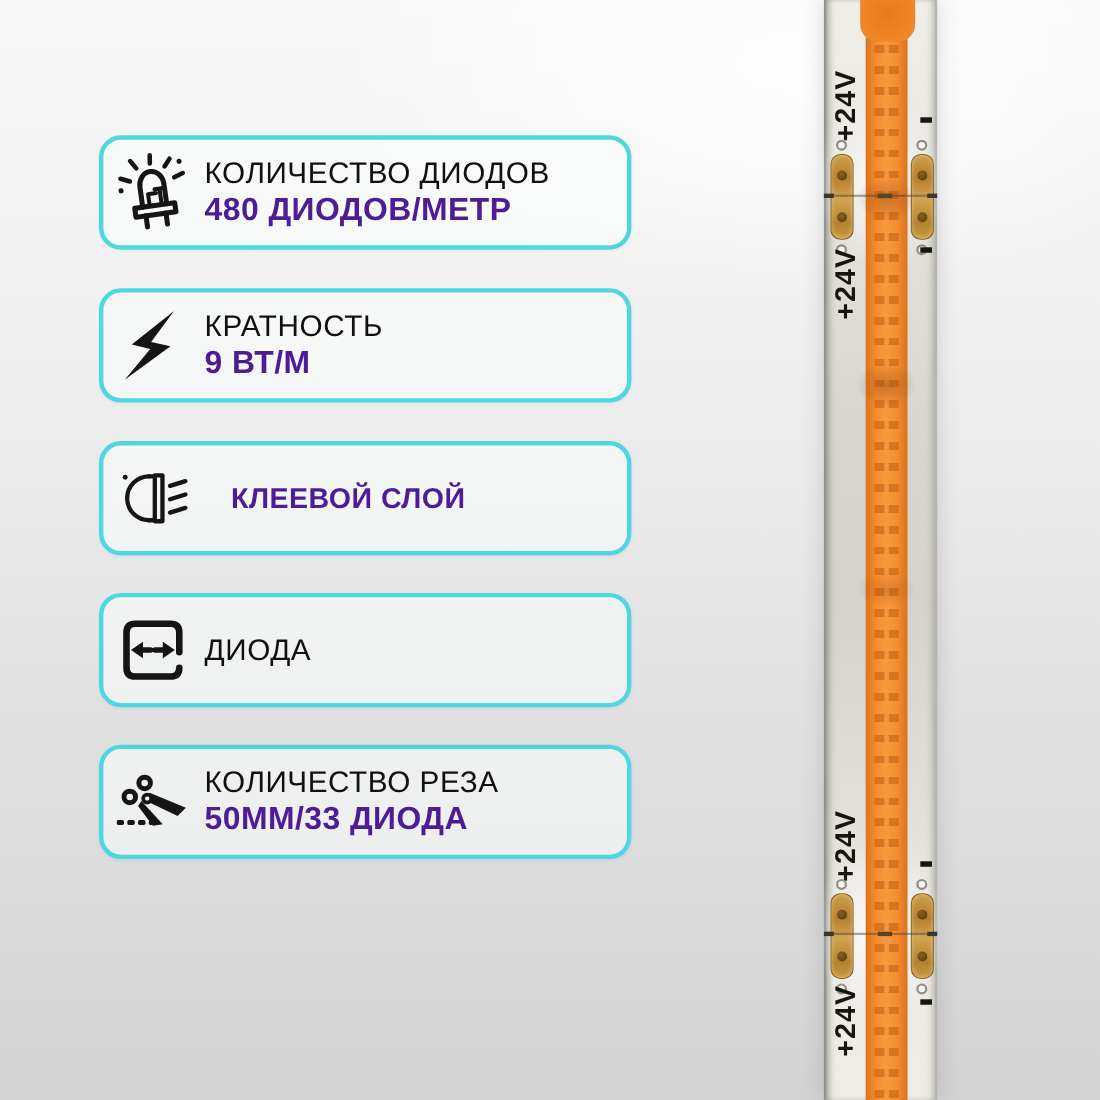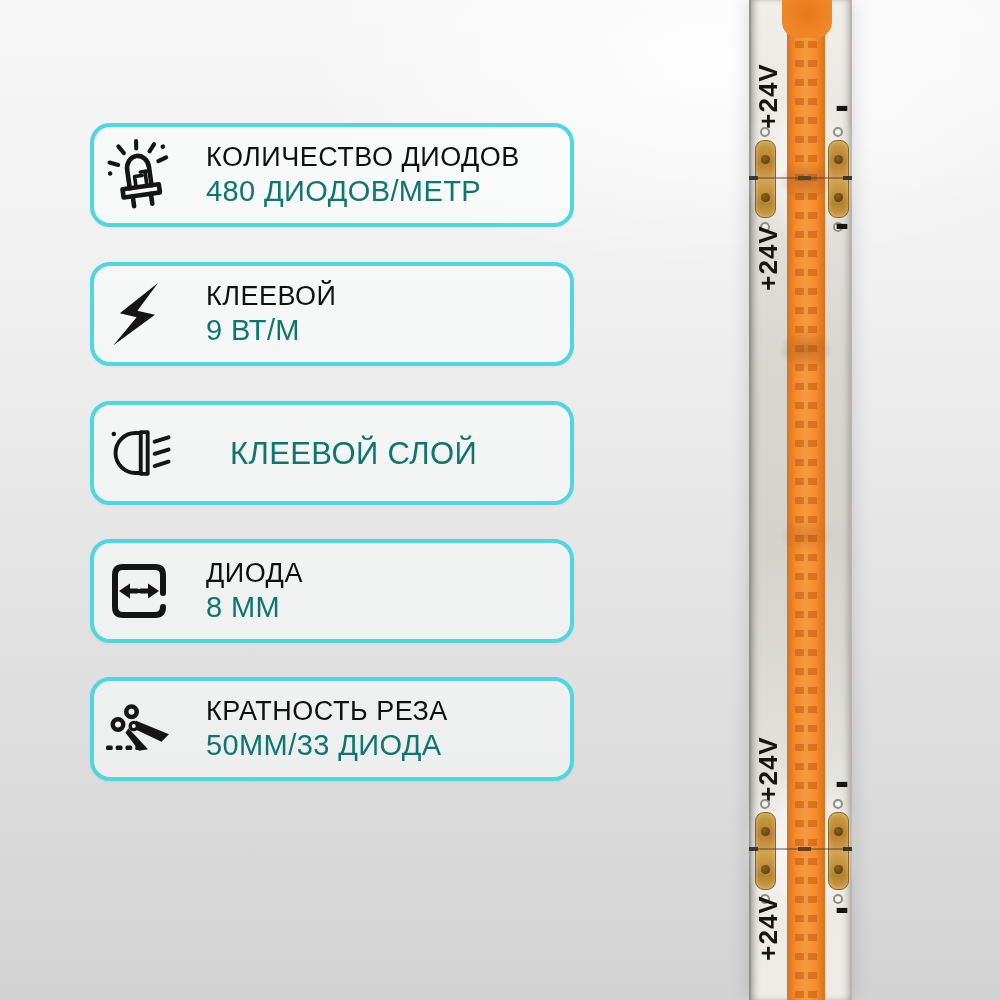--- a/index.html
+++ b/index.html
@@ -17,24 +17,24 @@
     border:4px solid #4fd7e1;border-radius:20px;
     background:rgba(252,253,253,.55);
     box-sizing:border-box;
     display:flex;align-items:center;
     padding-left:12px;
     box-shadow:0 1px 3px rgba(0,0,0,.05);
   }
   .card-icon{width:66px;height:92px;flex:0 0 66px;margin-right:14px;
     display:flex;align-items:center;justify-content:center;}
   .card-icon svg{display:block;}
-  .card-text{display:flex;flex-direction:column;justify-content:center;margin-left:20px;}
+  .card-text{display:flex;flex-direction:column;justify-content:center;}
   .t1{font-size:27px;font-weight:400;color:#101010;letter-spacing:.5px;line-height:33px;white-space:nowrap;}
-  .t2{font-size:29px;font-weight:400;color:#0f766e;letter-spacing:.4px;line-height:35px;white-space:nowrap;}
-  .t2.single{font-size:31px;margin-left:24px;text-align:right;}
+  .t2{font-size:29px;font-weight:700;color:#4c1d95;letter-spacing:.4px;line-height:35px;white-space:nowrap;}
+  .t2.single{font-size:26px;margin-left:24px;text-align:right;}
   .ic{stroke:#151515;fill:none;stroke-width:5;stroke-linecap:round;stroke-linejoin:round;}
   .icf{fill:#151515;stroke:none;}
   
   .strip{
     position:absolute;left:749px;top:0;width:103px;height:1000px;
     background:linear-gradient(180deg,#f1efe9 0%,#ebe9e4 10%,#e2e0da 22%,#d8d6cf 38%,#d5d3cc 55%,#dedcd6 70%,#eceae5 85%,#efece7 100%);
     border-left:2px solid #94928c;border-right:2px solid #b6b4ad;
     box-shadow:inset 5px 0 7px -3px rgba(95,93,88,.6), inset -5px 0 6px -3px rgba(125,123,117,.5), 0 0 20px rgba(0,0,0,.15);
     box-sizing:border-box;
   }
@@ -88,21 +88,21 @@
   </div>
 </div>
 
 <div class="card" style="top:262px">
   <div class="card-icon">
     <svg width="64" height="88" viewBox="0 0 80 90">
       <path class="icf" d="M64,6 L16,44 L37,49 L8,84 L60,46 L38,41 Z"></path>
     </svg>
   </div>
   <div class="card-text">
-    <div class="t1">КЛЕЕВОЙ</div>
+    <div class="t1">КРАТНОСТЬ</div>
     <div class="t2">9 ВТ/М</div>
   </div>
 </div>
 
 <div class="card" style="top:401px">
   <div class="card-icon">
     <svg width="72" height="60" viewBox="0 0 76 60">
       <path class="ic" style="stroke-width:4.5" d="M34,7 A23,23 0 0 0 34,53"></path>
       <path class="ic" style="stroke-width:4.5" d="M34,7 H40 M34,53 H40"></path>
       <rect class="ic" style="stroke-width:4.5" x="40" y="6" width="8" height="48"></rect>
@@ -119,41 +119,40 @@
   <div class="card-icon">
     <svg width="64" height="64" viewBox="0 0 64 64">
       <path class="ic" style="stroke-width:6" d="M56,34 V16 Q56,8 48,8 H16 Q8,8 8,16 V48 Q8,56 16,56 H48 Q56,56 56,48"></path>
       <path class="ic" style="stroke-width:5" d="M30,32 H22 M34,32 H42"></path>
       <polygon class="icf" points="12,32 23,24.5 23,39.5"></polygon>
       <polygon class="icf" points="52,32 41,24.5 41,39.5"></polygon>
     </svg>
   </div>
   <div class="card-text">
     <div class="t1">ДИОДА</div>
-    <div class="t2">8 ММ</div>
   </div>
 </div>
 
 <div class="card" style="top:677px">
   <div class="card-icon">
     <svg width="70" height="56" viewBox="0 0 88 66">
       <rect class="icf" x="0" y="55" width="9" height="6" rx="2"></rect>
       <rect class="icf" x="13" y="55" width="9" height="6" rx="2"></rect>
       <rect class="icf" x="26" y="55" width="9" height="6" rx="2"></rect>
       <rect class="icf" x="39" y="55" width="9" height="6" rx="2"></rect>
       <circle class="ic" style="stroke-width:6" cx="34" cy="10" r="7"></circle>
       <circle class="ic" style="stroke-width:6" cx="16" cy="27" r="7"></circle>
       <polygon class="icf" points="40,22 84,40 74,50 36,32"></polygon>
       <polygon class="icf" points="30,32 56,60 44,62 26,38"></polygon>
       <circle class="icf" cx="37" cy="29" r="7"></circle>
       <circle cx="37" cy="29" r="2.6" fill="#fff"></circle>
     </svg>
   </div>
   <div class="card-text">
-    <div class="t1">КРАТНОСТЬ РЕЗА</div>
+    <div class="t1">КОЛИЧЕСТВО РЕЗА</div>
     <div class="t2">50ММ/33 ДИОДА</div>
   </div>
 </div>
 
 <div class="strip">
   <div class="lightpatch" style="top:85px"></div>
   <div class="lightpatch" style="top:765px"></div>
 
   <div class="cob">
     <div class="cob-marks"></div>

